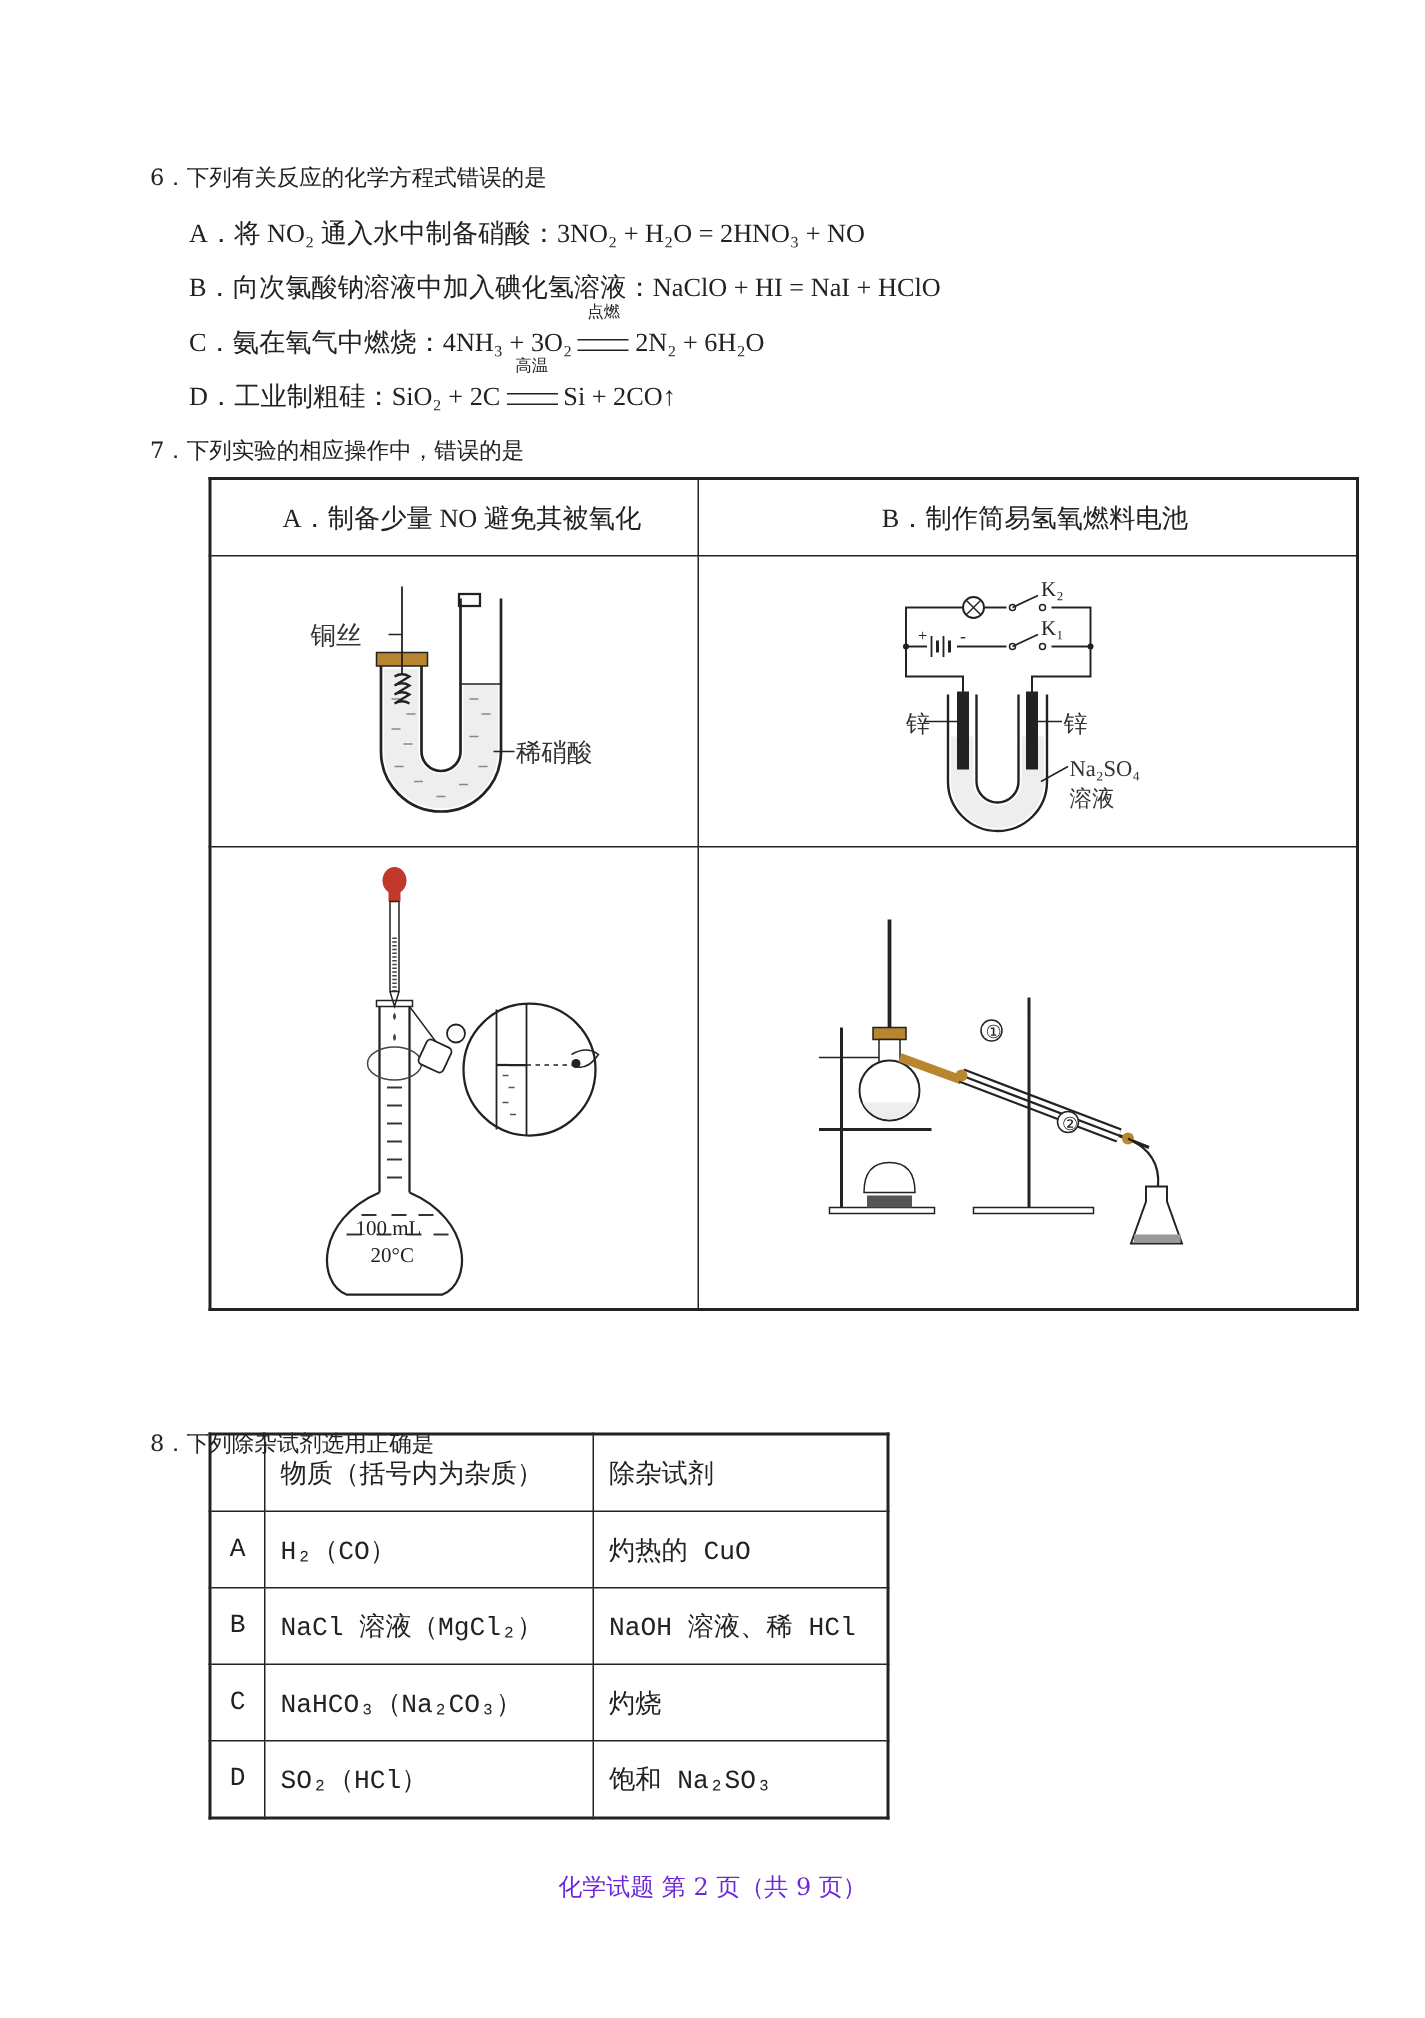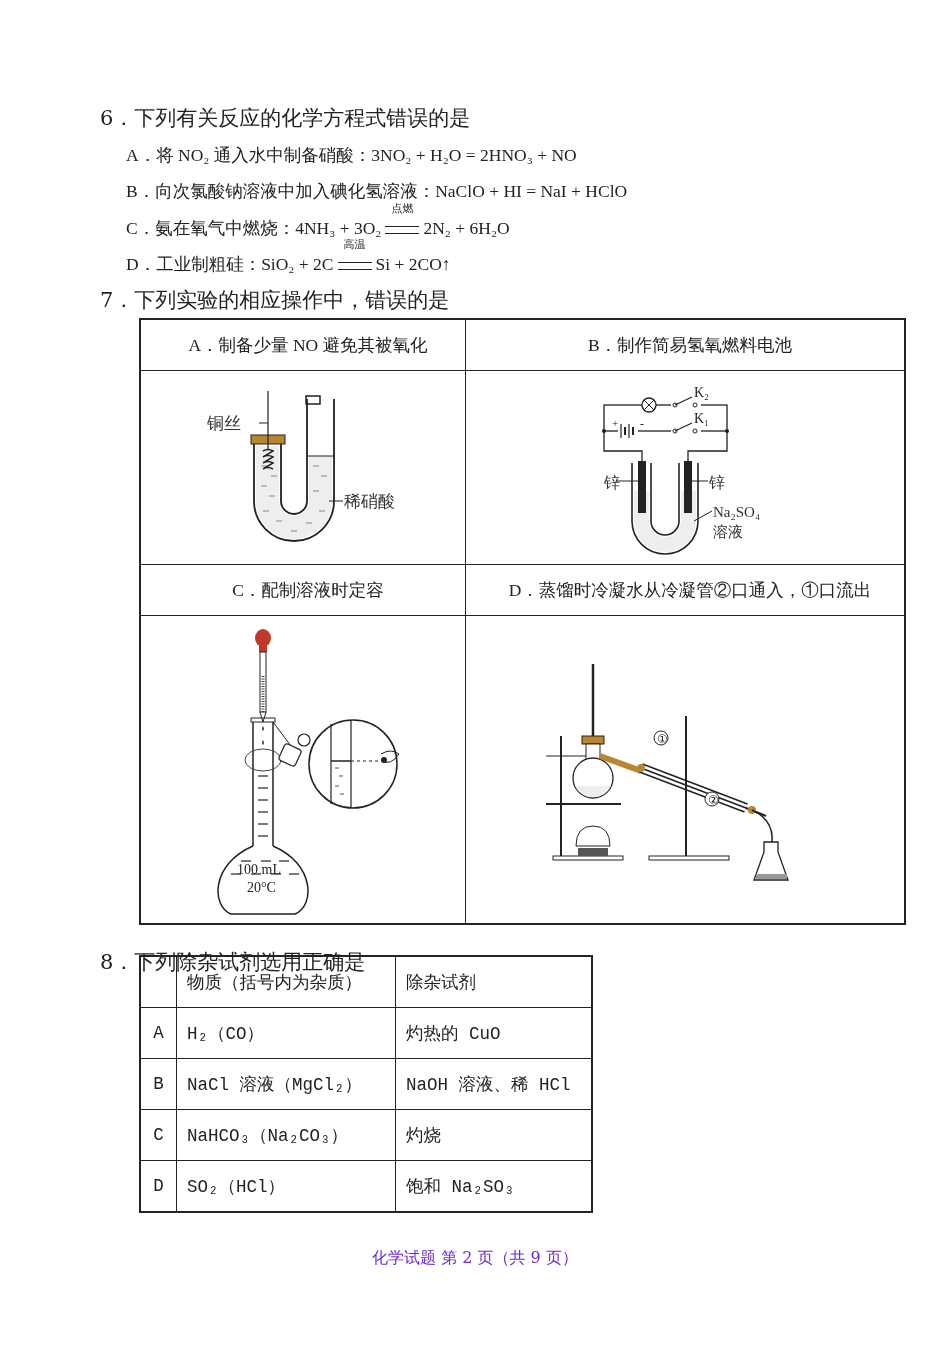--- a/index.html
+++ b/index.html
@@ -1,18 +1,18 @@
 <!DOCTYPE html>
 <html><head>
 <meta charset="utf-8">
 <style>
   html, body { margin:0; padding:0; background:#ffffff; }
   body { width:950px; height:1345px; position:relative; overflow:hidden;
          font-family:"DejaVu Serif","Liberation Serif",serif; color:#222; }
-  .q { position:absolute; font-size:21px; line-height:24px; white-space:nowrap; }
+  .q { position:absolute; font-size:15px; line-height:24px; white-space:nowrap; }
   .opt { position:absolute; font-size:17.5px; line-height:24px; white-space:nowrap; font-family:"Liberation Serif","DejaVu Serif",serif; }
   .eqsign { display:inline-block; position:relative; width:34px; text-align:center; vertical-align:baseline; margin:0 4px; }
   .eqsign .cond { position:absolute; top:-14px; left:0; width:34px; font-size:11px; line-height:12px; text-align:center; }
   .eqsign .bars { display:inline-block; width:34px; height:6px; border-top:1.5px solid #222; border-bottom:1.5px solid #222; vertical-align:middle; }
   table.grid7 { position:absolute; left:139px; top:318px; border-collapse:collapse; border:2.5px solid #222;text-align:center; }
   table.grid7 td { border:1.5px solid #222; padding:0 0 0 10px; vertical-align:middle; font-size:17.5px; font-family:"Liberation Serif","DejaVu Serif",serif; }
   table.grid7 td.cap { height:50px; }
   table.grid7 td.fig { padding:0; position:relative; }
   table.grid8 { position:absolute; left:139px; top:955px; border-collapse:collapse; border:2px solid #222; }
   table.grid8 td { border:1.5px solid #222; height:50px; padding:0 0 0 10px; font-size:17.5px; font-family:Liberation Mono, monospace; vertical-align:middle; }
@@ -124,24 +124,20 @@
         <rect x="218" y="90" width="8" height="52" fill="#222"></rect>
         <line x1="150" y1="110" x2="172" y2="110" stroke="#222"></line>
         <line x1="226" y1="110" x2="242" y2="110" stroke="#222"></line>
         <text x="138" y="117" font-size="16" fill="#333">锌</text>
         <text x="243" y="117" font-size="16" fill="#333">锌</text>
         <line x1="228" y1="150" x2="246" y2="140" stroke="#222"></line>
         <text x="247" y="146" font-size="15" fill="#333">Na₂SO₄</text>
         <text x="247" y="166" font-size="15" fill="#333">溶液</text>
       </svg>
     </td>
-  </tr>
-  <tr>
-    <td class="cap">C．配制溶液时定容</td>
-    <td class="cap">D．蒸馏时冷凝水从冷凝管②口通入，①口流出</td>
   </tr>
   <tr>
     <td class="fig" style="height:302px;">
       <svg width="324" height="302">
 
         <ellipse cx="122" cy="22" rx="8" ry="9" fill="#c0392b"></ellipse>
         <rect x="118" y="28" width="8" height="8" fill="#c0392b"></rect>
         <rect x="119" y="36" width="6" height="60" fill="#fff" stroke="#222" stroke-width="1"></rect>
         <line x1="122" y1="60" x2="122" y2="96" stroke="#444" stroke-width="3" stroke-dasharray="1,1.5"></line>
         <path d="M119 96 L122 106 L125 96" fill="none" stroke="#222"></path>

